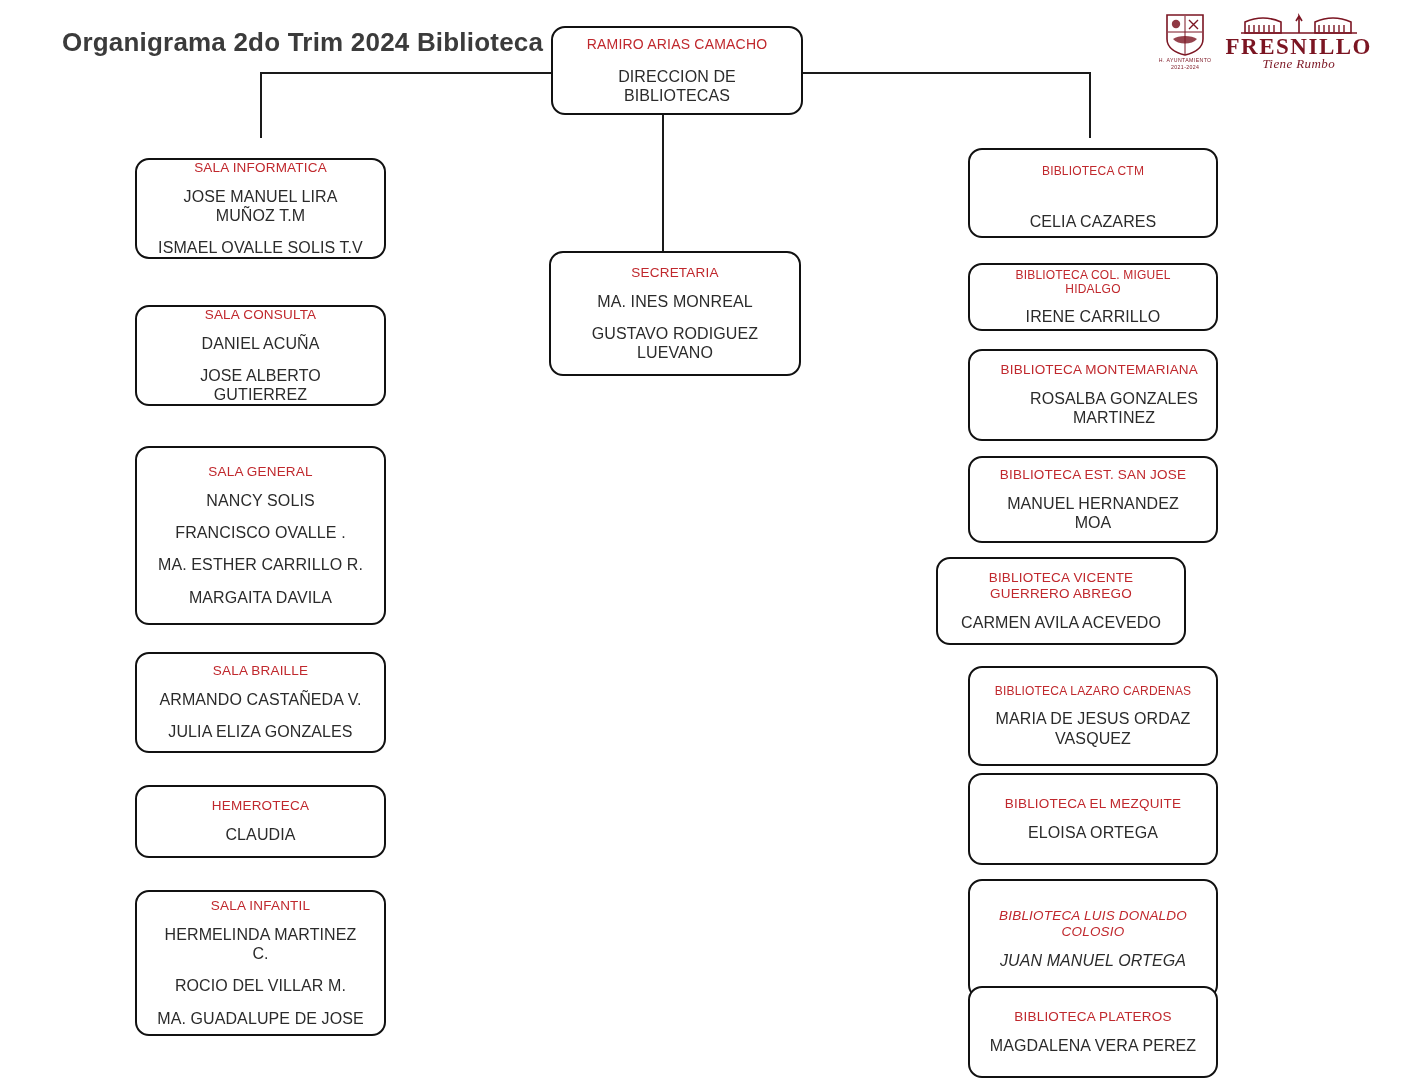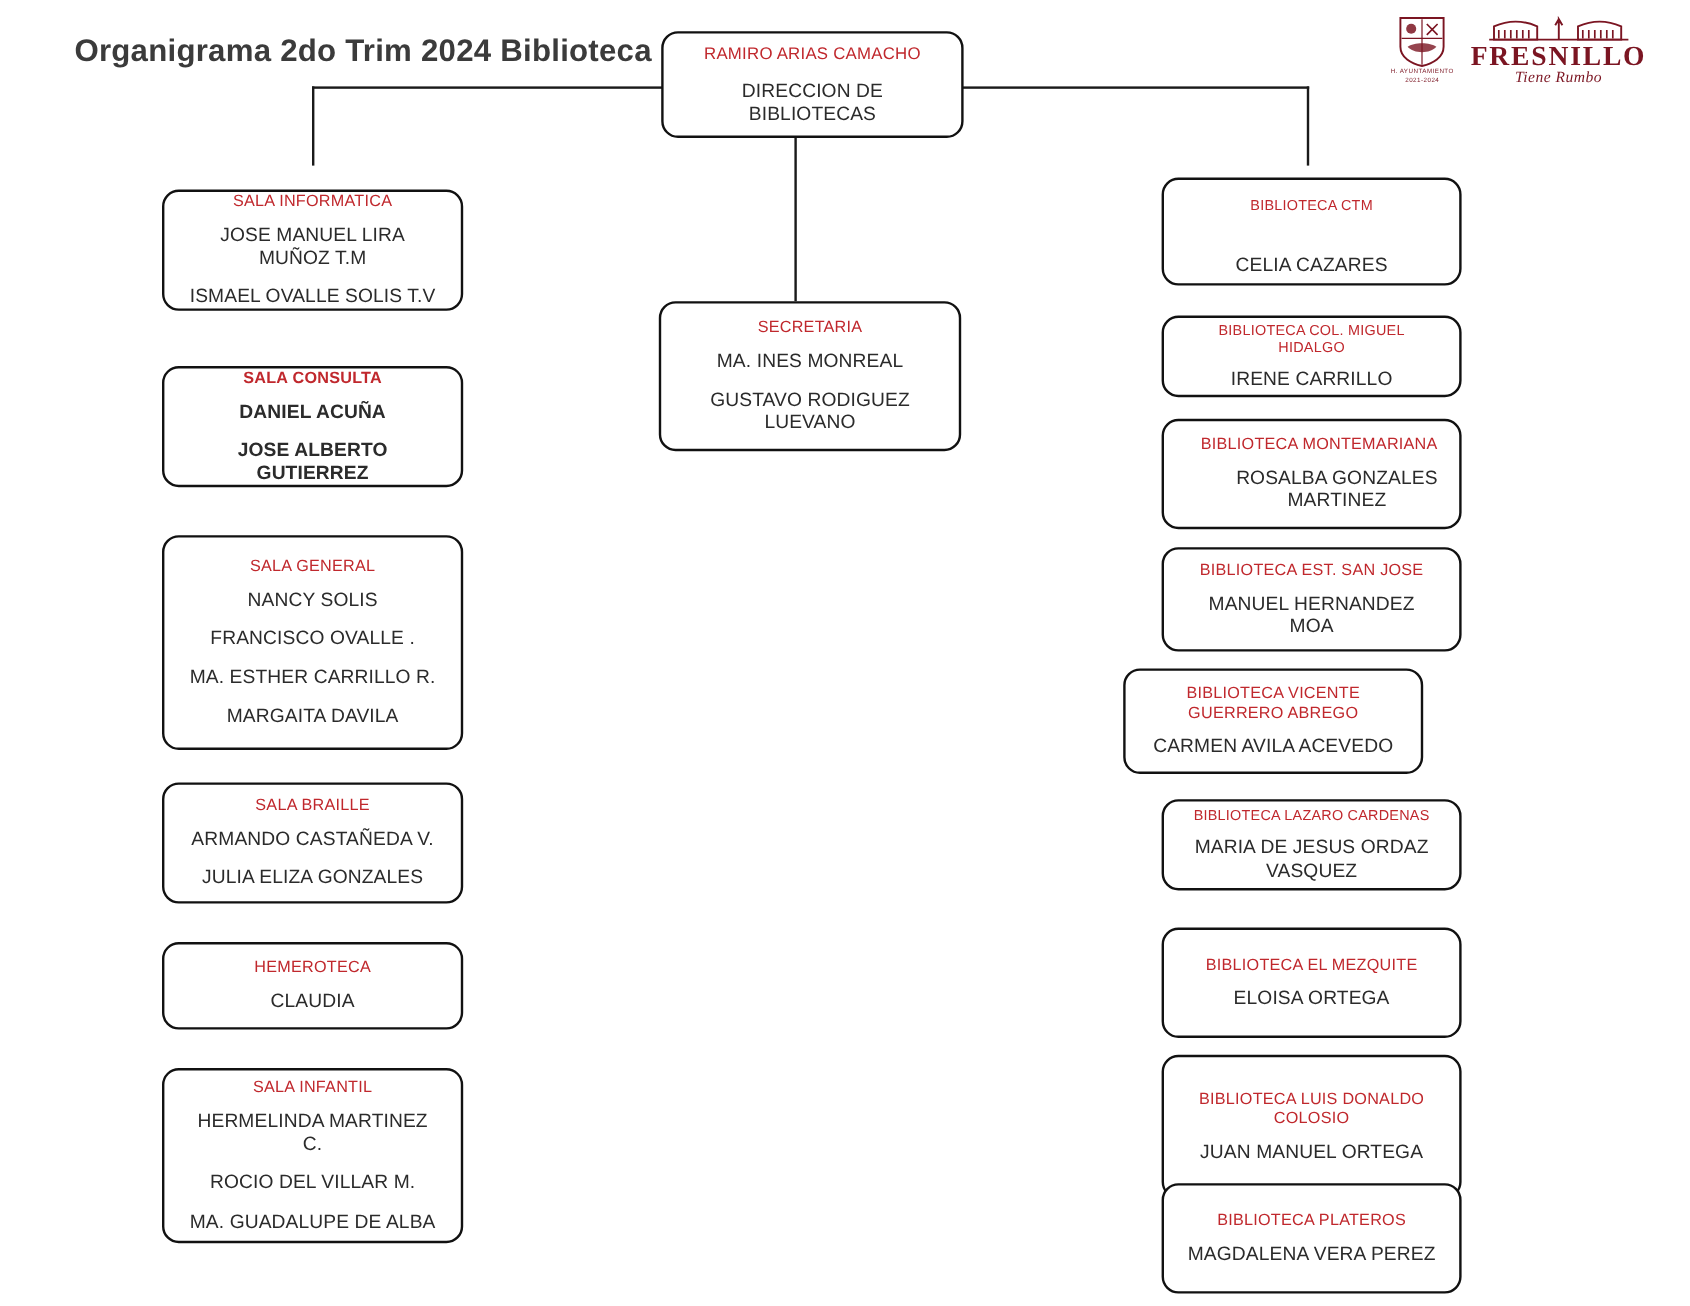--- a/index.html
+++ b/index.html
@@ -177,21 +177,21 @@
     <div class="person">GUSTAVO RODIGUEZ
 LUEVANO</div>
   </div>
 
   <div class="node" style="left:135px; top:158px; width:251px; height:101px;">
     <div class="unit">SALA INFORMATICA</div>
     <div class="person">JOSE MANUEL LIRA MUÑOZ T.M</div>
     <div class="person">ISMAEL OVALLE SOLIS T.V</div>
   </div>
 
-  <div class="node" style="left:135px; top:305px; width:251px; height:101px;font-weight:bold;">
+  <div class="node" style="left:135px; top:305px; width:251px; height:101px;">
     <div class="unit">SALA CONSULTA</div>
     <div class="person">DANIEL ACUÑA</div>
     <div class="person">JOSE ALBERTO GUTIERREZ</div>
   </div>
 
   <div class="node" style="left:135px; top:446px; width:251px; height:179px;">
     <div class="unit">SALA GENERAL</div>
     <div class="person">NANCY SOLIS</div>
     <div class="person">FRANCISCO OVALLE .</div>
     <div class="person">MA. ESTHER CARRILLO R.</div>
@@ -206,21 +206,21 @@
 
   <div class="node" style="left:135px; top:785px; width:251px; height:73px;">
     <div class="unit">HEMEROTECA</div>
     <div class="person">CLAUDIA</div>
   </div>
 
   <div class="node" style="left:135px; top:890px; width:251px; height:146px;">
     <div class="unit">SALA INFANTIL</div>
     <div class="person">HERMELINDA MARTINEZ C.</div>
     <div class="person">ROCIO DEL VILLAR M.</div>
-    <div class="person">MA. GUADALUPE DE ALBA</div>
+    <div class="person">MA. GUADALUPE DE JOSE</div>
   </div>
 
   <div class="node overflow" style="left:968px; top:148px; width:250px; height:90px;gap:23px;">
     <div class="unit sm">BIBLIOTECA CTM</div>
     <div class="person">CELIA CAZARES</div>
     <div class="person">MARIA EUGENIA DOMINGUEZ</div>
   </div>
 
   <div class="node" style="left:968px; top:263px; width:250px; height:68px;">
     <div class="unit sm">BIBLIOTECA COL. MIGUEL HIDALGO</div>
@@ -237,32 +237,32 @@
     <div class="unit">BIBLIOTECA EST. SAN JOSE</div>
     <div class="person">MANUEL HERNANDEZ MOA</div>
   </div>
 
   <div class="node" style="left:936px; top:557px; width:250px; height:88px;">
     <div class="unit">BIBLIOTECA VICENTE
 GUERRERO ABREGO</div>
     <div class="person">CARMEN AVILA ACEVEDO</div>
   </div>
 
-  <div class="node" style="left:968px; top:666px; width:250px; height:76px;text-align:center;">
+  <div class="node" style="left:968px; top:666px; width:250px; height:100px;text-align:center;">
     <div class="unit sm">BIBLIOTECA LAZARO CARDENAS</div>
     <div class="person">MARIA DE JESUS ORDAZ
 VASQUEZ</div>
   </div>
 
   <div class="node" style="left:968px; top:773px; width:250px; height:92px;">
     <div class="unit">BIBLIOTECA EL MEZQUITE</div>
     <div class="person">ELOISA ORTEGA</div>
   </div>
 
-  <div class="node" style="left:968px; top:879px; width:250px; height:120px;">
+  <div class="node" style="left:968px; top:879px; width:250px; height:120px;font-style:italic;">
     <div class="unit">BIBLIOTECA LUIS DONALDO
 COLOSIO</div>
     <div class="person">JUAN MANUEL ORTEGA</div>
   </div>
 
   <div class="node" style="left:968px; top:986px; width:250px; height:92px;">
     <div class="unit">BIBLIOTECA PLATEROS</div>
     <div class="person">MAGDALENA VERA PEREZ</div>
   </div>
 

